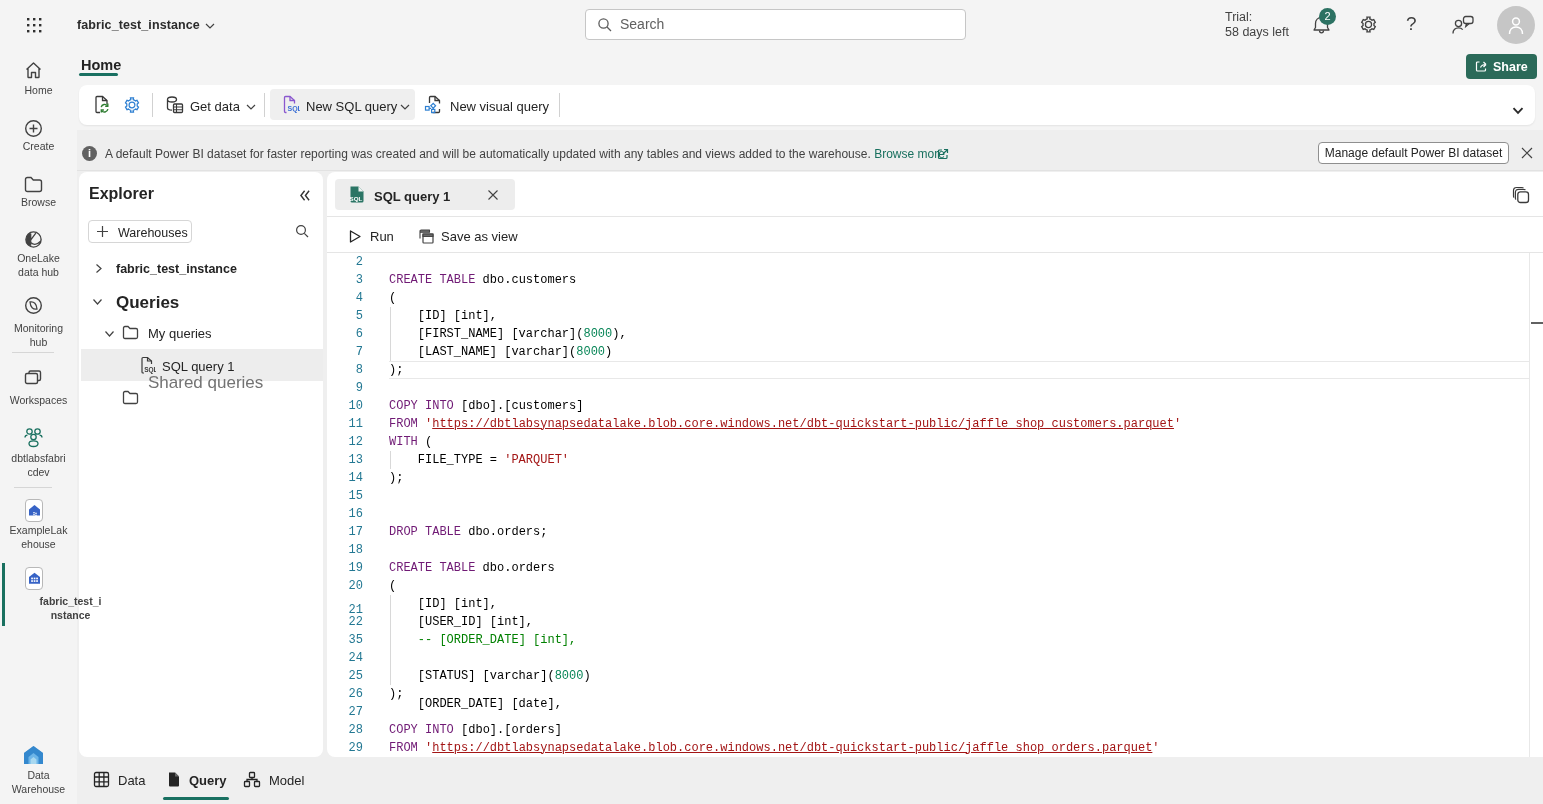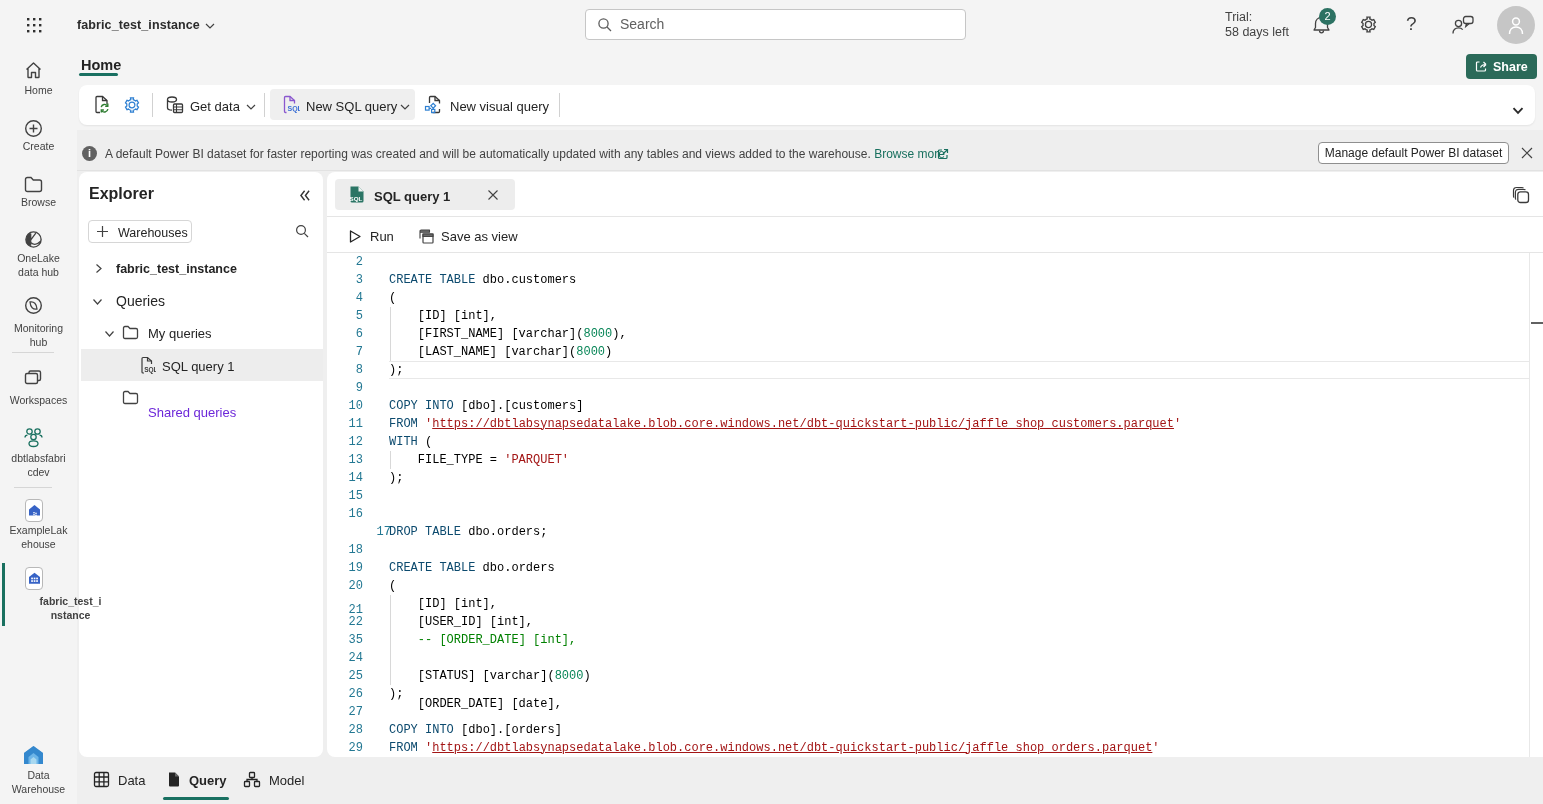--- a/index.html
+++ b/index.html
@@ -11,21 +11,21 @@
 #topbar { left:0; top:0; width:1543px; height:48px; background:#f4f4f4; }
 #homerow { left:77px; top:48px; width:1466px; height:37px; background:#f4f4f4; }
 #railbg { left:0; top:48px; width:77px; height:756px; background:#f4f4f4; }
 #toolcardzone { left:77px; top:85px; width:1466px; height:45px; background:#f4f4f4; }
 #toolcard { left:79px; top:85px; width:1456px; height:40px; background:#fff; border-radius:8px; box-shadow:0 1px 2px rgba(0,0,0,.07); }
 #banner { left:77px; top:130px; width:1466px; height:41px; background:#eeeeee; border-bottom:1px solid #e2e2e2; }
 
 #explorer { left:79px; top:172px; width:244px; height:585px; background:#fff; border-radius:8px; }
 #maincard { left:327px; top:172px; width:1216px; height:585px; background:#fff; border-radius:8px 0 0 8px; }
 #bottombar { left:77px; top:757px; width:1466px; height:47px; background:#efefef; }
-.kw { color:#0c4a6e; }
+.kw { color:#701a75; }
 .num { color:#098658; }
 .str { color:#a31515; }
 .stru { color:#a31515; text-decoration:underline; }
 .com { color:#008000; }
 .ln { position:absolute; width:40px; text-align:right; color:#237893; font-family:"Liberation Mono",monospace; font-size:12px; line-height:18px; }
 .cl { position:absolute; left:389px; font-family:"Liberation Mono",monospace; font-size:12px; line-height:18px; white-space:pre; color:#000; }
 .guide { position:absolute; left:389px; width:1px; background:#d8d8d8; }
 .raillabel { position:absolute; width:77px; text-align:center; font-size:10.5px; color:#424242; line-height:13.5px; }
 </style>
 </head>
@@ -215,21 +215,21 @@
       <path d="M3.5 1.5 L8 5.5 L3.5 9.5" fill="none" stroke="#424242" stroke-width="1.2"></path>
     </svg>
   </div>
 <div class="abs" style="left:116px;top:262px;font-size:12.5px;font-weight:bold;color:#242424;">fabric_test_instance</div>
 
 <div class="abs" style="left:92px;top:296px;">
     <svg width="11" height="11" viewBox="0 0 11 11">
       <path d="M1.5 3.5 L5.5 8 L9.5 3.5" fill="none" stroke="#424242" stroke-width="1.2"></path>
     </svg>
   </div>
-<div class="abs" style="left:116px;top:293px;font-size:14px;font-weight:normal;color:#242424;">Queries</div>
+<div class="abs" style="left:116px;top:293px;font-size:17px;font-weight:bold;color:#242424;">Queries</div>
 
 <div class="abs" style="left:104px;top:328px;">
     <svg width="11" height="11" viewBox="0 0 11 11">
       <path d="M1.5 3.5 L5.5 8 L9.5 3.5" fill="none" stroke="#424242" stroke-width="1.2"></path>
     </svg>
   </div>
 <div class="abs" style="left:122px;top:325px;">
     <svg width="17" height="15" viewBox="0 0 17 15">
       <path d="M1.5 3 Q1.5 1.5 3 1.5 L6 1.5 L8 3.5 L14 3.5 Q15.5 3.5 15.5 5 L15.5 12 Q15.5 13.5 14 13.5 L3 13.5 Q1.5 13.5 1.5 12 Z" fill="none" stroke="#424242" stroke-width="1.3"></path>
     </svg>
@@ -244,21 +244,21 @@
       <text x="6.2" y="15.5" font-family="Liberation Sans" font-size="6.5" font-weight="bold" fill="#3b3b3b">SQL</text>
     </svg>
   </div>
 <div class="abs" style="left:162px;top:359px;font-size:13px;color:#242424;">SQL query 1</div>
 
 <div class="abs" style="left:122px;top:390px;">
     <svg width="17" height="15" viewBox="0 0 17 15">
       <path d="M1.5 3 Q1.5 1.5 3 1.5 L6 1.5 L8 3.5 L14 3.5 Q15.5 3.5 15.5 5 L15.5 12 Q15.5 13.5 14 13.5 L3 13.5 Q1.5 13.5 1.5 12 Z" fill="none" stroke="#424242" stroke-width="1.3"></path>
     </svg>
   </div>
-<div class="abs" style="left:148px;top:405px;font-size:13px;color:#6d28d9;">Shared queries</div>
+<div class="abs" style="left:148px;top:373px;font-size:17px;color:#737373;">Shared queries</div>
 
 <div class="abs" style="left:335px;top:179px;width:180px;height:31px;background:#ededed;border-radius:4px;"></div>
 <div class="abs" style="left:349px;top:186px;">
     <svg width="19" height="18" viewBox="0 0 19 18">
       <path d="M1.5 0.5 L9.5 0.5 L14.5 5.5 L14.5 15 Q14.5 16.5 13 16.5 L3 16.5 Q1.5 16.5 1.5 15 Z" fill="#2b7565"></path>
       <path d="M9.5 0.5 L9.5 5.5 L14.5 5.5 Z" fill="#eef3f1"></path>
       <text x="0.5" y="14.8" font-family="Liberation Sans" font-size="6.2" font-weight="bold" fill="#fff">SQL</text>
     </svg>
   </div>
 <div class="abs" style="left:374px;top:189px;font-size:13px;font-weight:bold;color:#242424;">SQL query 1</div>
@@ -312,21 +312,21 @@
     <div class="ln" style="left:-4px;top:161.5px;">11</div>
     <div class="cl" style="left:62px;top:161.5px;"><span class="kw">FROM</span> <span class="str">'</span><span class="stru">https://dbtlabsynapsedatalake.blob.core.windows.net/dbt-quickstart-public/jaffle_shop_customers.parquet</span><span class="str">'</span></div>
     <div class="ln" style="left:-4px;top:179.5px;">12</div>
     <div class="cl" style="left:62px;top:179.5px;"><span class="kw">WITH</span> (</div>
     <div class="ln" style="left:-4px;top:197.5px;">13</div>
     <div class="cl" style="left:62px;top:197.5px;">    FILE_TYPE = <span class="str">'PARQUET'</span></div>
     <div class="ln" style="left:-4px;top:215.5px;">14</div>
     <div class="cl" style="left:62px;top:215.5px;">);</div>
     <div class="ln" style="left:-4px;top:233.5px;">15</div>
     <div class="ln" style="left:-4px;top:251.5px;">16</div>
-    <div class="ln" style="left:-4px;top:269.5px;margin-left:28px;">17</div>
+    <div class="ln" style="left:-4px;top:269.5px;">17</div>
     <div class="cl" style="left:62px;top:269.5px;"><span class="kw">DROP TABLE</span> dbo.orders;</div>
     <div class="ln" style="left:-4px;top:287.5px;">18</div>
     <div class="ln" style="left:-4px;top:305.5px;">19</div>
     <div class="cl" style="left:62px;top:305.5px;"><span class="kw">CREATE TABLE</span> dbo.orders</div>
     <div class="ln" style="left:-4px;top:323.5px;">20</div>
     <div class="cl" style="left:62px;top:323.5px;">(</div>
     <div class="ln" style="left:-4px;top:348px;">21</div>
     <div class="cl" style="left:62px;top:341.5px;">    [ID] [int],</div>
     <div class="ln" style="left:-4px;top:359.5px;">22</div>
     <div class="cl" style="left:62px;top:359.5px;">    [USER_ID] [int],</div>

